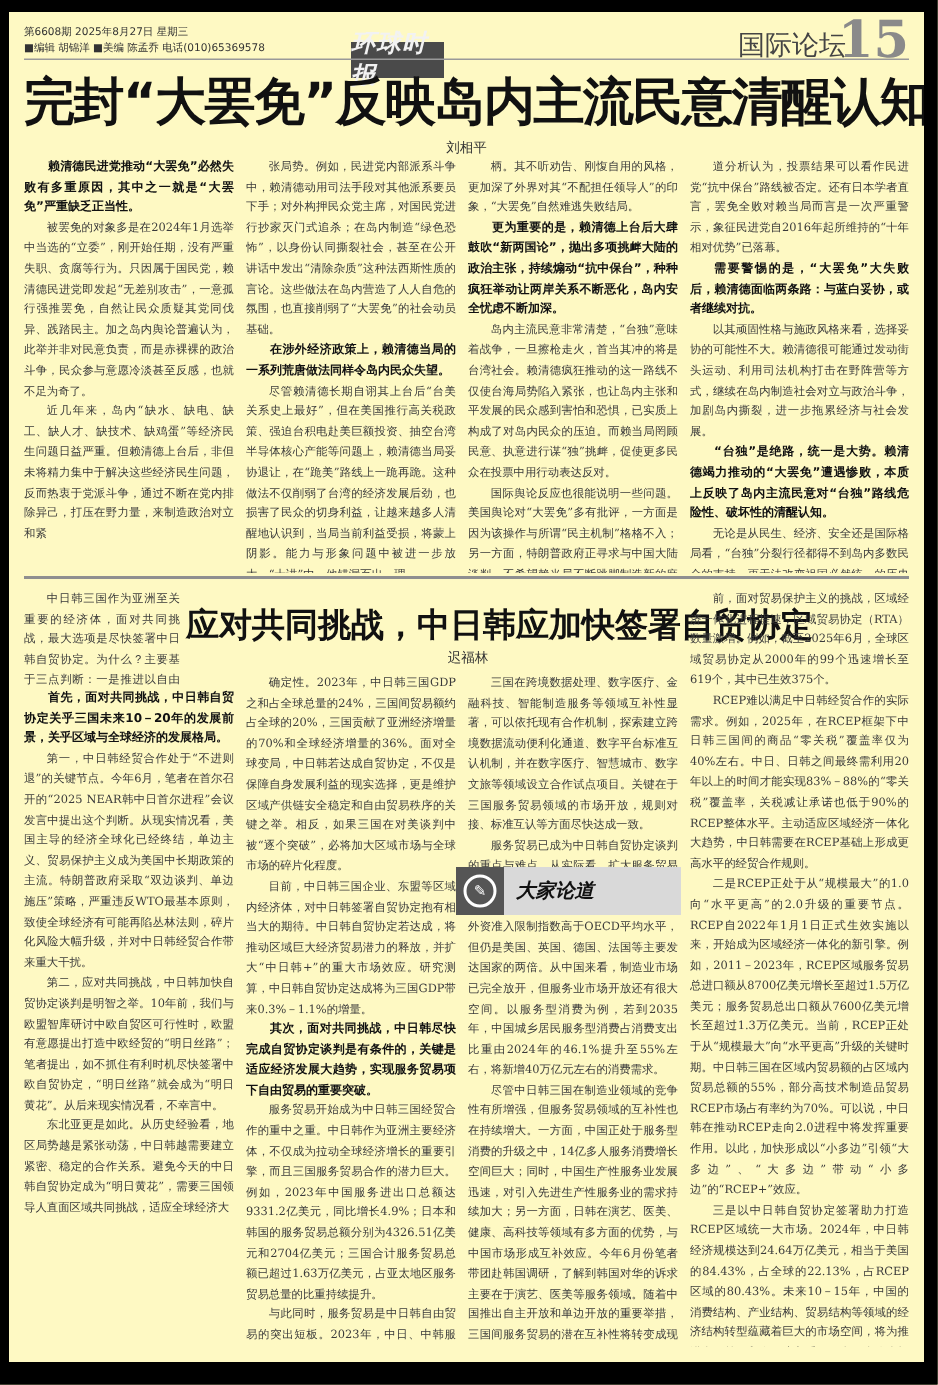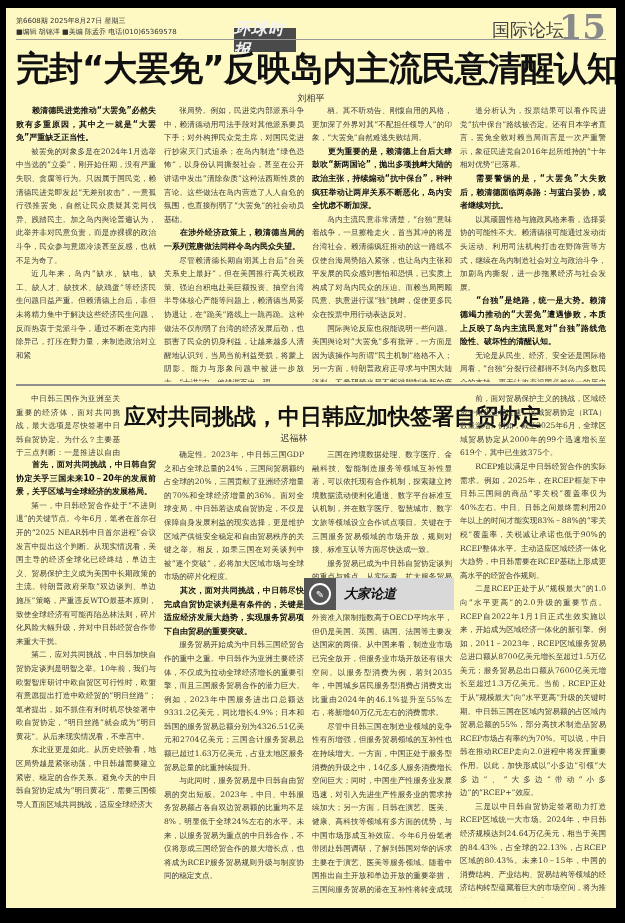--- a/index.html
+++ b/index.html
@@ -62,34 +62,35 @@
       <p>道分析认为，投票结果可以看作民进党“抗中保台”路线被否定。还有日本学者直言，罢免全败对赖当局而言是一次严重警示，象征民进党自2016年起所维持的“十年相对优势”已落幕。</p>
       <p class="bold">需要警惕的是，“大罢免”大失败后，赖清德面临两条路：与蓝白妥协，或者继续对抗。</p>
       <p>以其顽固性格与施政风格来看，选择妥协的可能性不大。赖清德很可能通过发动街头运动、利用司法机构打击在野阵营等方式，继续在岛内制造社会对立与政治斗争，加剧岛内撕裂，进一步拖累经济与社会发展。</p>
       <p class="bold">“台独”是绝路，统一是大势。赖清德竭力推动的“大罢免”遭遇惨败，本质上反映了岛内主流民意对“台独”路线危险性、破坏性的清醒认知。</p>
       <p>无论是从民生、经济、安全还是国际格局看，“台独”分裂行径都得不到岛内多数民众的支持，更无法改变祖国必然统一的历史大势。赖清德若继续逆民意而行，只会加速政治信誉与施政基础的崩塌。两岸和平统一才是台湾光明未来的唯一正确道路，才能让台湾民众真正受益。▲（作者是南京大学台湾研究所所长）</p>
     </div>
 
   <div class="divider" style="top:376px;"></div>
 
   <div class="h2">应对共同挑战，中日韩应加快签署自贸协定</div>
-  <div class="byline" style="left:118px;top:424px;width:340px;text-align:center;">迟福林</div>
+  <div class="byline" style="left:136px;top:424px;width:340px;text-align:center;">迟福林</div>
 
   <div class="col" style="left:10px;top:384px;width:104px;height:66px;">
     <p>中日韩三国作为亚洲至关重要的经济体，面对共同挑战，最大选项是尽快签署中日韩自贸协定。为什么？主要基于三点判断：一是推进以自由贸易为主线的区域经济一体化，不仅是全球地缘政治格局变化的战略选择，也是地缘经济格局演变趋势下的务实之举。二是以签署自贸协定形成中日韩经贸合作新格局，将成为应对共同挑战下“划时代”的最大选项。三是中日韩自贸协定将促进《区域全面经济伙伴关系协定》（RCEP）由全球最大向更高水平自贸区升级，也将为全球经济注入重要的确定性。</p>
   </div>
 
   <div class="col" style="left:10px;top:450px;width:140px;height:440px;">
       <p class="bold">首先，面对共同挑战，中日韩自贸协定关乎三国未来10－20年的发展前景，关乎区域与全球经济的发展格局。</p>
       <p>第一，中日韩经贸合作处于“不进则退”的关键节点。今年6月，笔者在首尔召开的“2025 NEAR韩中日首尔进程”会议发言中提出这个判断。从现实情况看，美国主导的经济全球化已经终结，单边主义、贸易保护主义成为美国中长期政策的主流。特朗普政府采取“双边谈判、单边施压”策略，严重违反WTO最基本原则，致使全球经济有可能再陷丛林法则，碎片化风险大幅升级，并对中日韩经贸合作带来重大干扰。</p>
       <p>第二，应对共同挑战，中日韩加快自贸协定谈判是明智之举。10年前，我们与欧盟智库研讨中欧自贸区可行性时，欧盟有意愿提出打造中欧经贸的“明日丝路”；笔者提出，如不抓住有利时机尽快签署中欧自贸协定，“明日丝路”就会成为“明日黄花”。从后来现实情况看，不幸言中。</p>
       <p>东北亚更是如此。从历史经验看，地区局势越是紧张动荡，中日韩越需要建立紧密、稳定的合作关系。避免今天的中日韩自贸协定成为“明日黄花”，需要三国领导人直面区域共同挑战，适应全球经济大</p>
     </div>
   <div class="col" style="left:158px;top:440px;width:140px;height:450px;">
       <p>确定性。2023年，中日韩三国GDP之和占全球总量的24%，三国间贸易额约占全球的20%，三国贡献了亚洲经济增量的70%和全球经济增量的36%。面对全球变局，中日韩若达成自贸协定，不仅是保障自身发展利益的现实选择，更是维护区域产供链安全稳定和自由贸易秩序的关键之举。相反，如果三国在对美谈判中被“逐个突破”，必将加大区域市场与全球市场的碎片化程度。</p>
+      <p>目前，中日韩三国企业、东盟等区域内经济体，对中日韩签署自贸协定抱有相当大的期待。中日韩自贸协定若达成，将推动区域巨大经济贸易潜力的释放，并扩大“中日韩+”的重大市场效应。研究测算，中日韩自贸协定达成将为三国GDP带来0.3%－1.1%的增量。</p>
       <p class="bold">其次，面对共同挑战，中日韩尽快完成自贸协定谈判是有条件的，关键是适应经济发展大趋势，实现服务贸易项下自由贸易的重要突破。</p>
       <p>服务贸易开始成为中日韩三国经贸合作的重中之重。中日韩作为亚洲主要经济体，不仅成为拉动全球经济增长的重要引擎，而且三国服务贸易合作的潜力巨大。例如，2023年中国服务进出口总额达9331.2亿美元，同比增长4.9%；日本和韩国的服务贸易总额分别为4326.51亿美元和2704亿美元；三国合计服务贸易总额已超过1.63万亿美元，占亚太地区服务贸易总量的比重持续提升。</p>
       <p>与此同时，服务贸易是中日韩自由贸易的突出短板。2023年，中日、中韩服务贸易额占各自双边贸易额的比重均不足8%，明显低于全球24%左右的水平。未来，以服务贸易为重点的中日韩合作，不仅将形成三国经贸合作的最大增长点，也将成为RCEP服务贸易规则升级与制度协同的稳定支点。</p>
     </div>
   <div class="col" style="left:306px;top:440px;width:140px;height:450px;">
       <p>三国在跨境数据处理、数字医疗、金融科技、智能制造服务等领域互补性显著，可以依托现有合作机制，探索建立跨境数据流动便利化通道、数字平台标准互认机制，并在数字医疗、智慧城市、数字文旅等领域设立合作试点项目。关键在于三国服务贸易领域的市场开放，规则对接、标准互认等方面尽快达成一致。</p>
       <p>服务贸易已成为中日韩自贸协定谈判的重点与难点。从实际看，扩大服务贸易开放是中日韩三国的共同任务。经合组织（OECD）的测算表明，韩国服务贸易的外资准入限制指数高于OECD平均水平，但仍是美国、英国、德国、法国等主要发达国家的两倍。从中国来看，制造业市场已完全放开，但服务业市场开放还有很大空间。以服务型消费为例，若到2035年，中国城乡居民服务型消费占消费支出比重由2024年的46.1%提升至55%左右，将新增40万亿元左右的消费需求。</p>
       <p>尽管中日韩三国在制造业领域的竞争性有所增强，但服务贸易领域的互补性也在持续增大。一方面，中国正处于服务型消费的升级之中，14亿多人服务消费增长空间巨大；同时，中国生产性服务业发展迅速，对引入先进生产性服务业的需求持续加大；另一方面，日韩在演艺、医美、健康、高科技等领域有多方面的优势，与中国市场形成互补效应。今年6月份笔者带团赴韩国调研，了解到韩国对华的诉求主要在于演艺、医美等服务领域。随着中国推出自主开放和单边开放的重要举措，三国间服务贸易的潜在互补性将转变成现实增长动力。为此，中日韩自贸协定谈判需要尽快消除服务贸易领域的分歧，达成以服务贸易为重点的高水平的中日韩自由贸易安排。</p>
     </div>
   <div class="col" style="left:454px;top:384px;width:146px;height:506px;">

